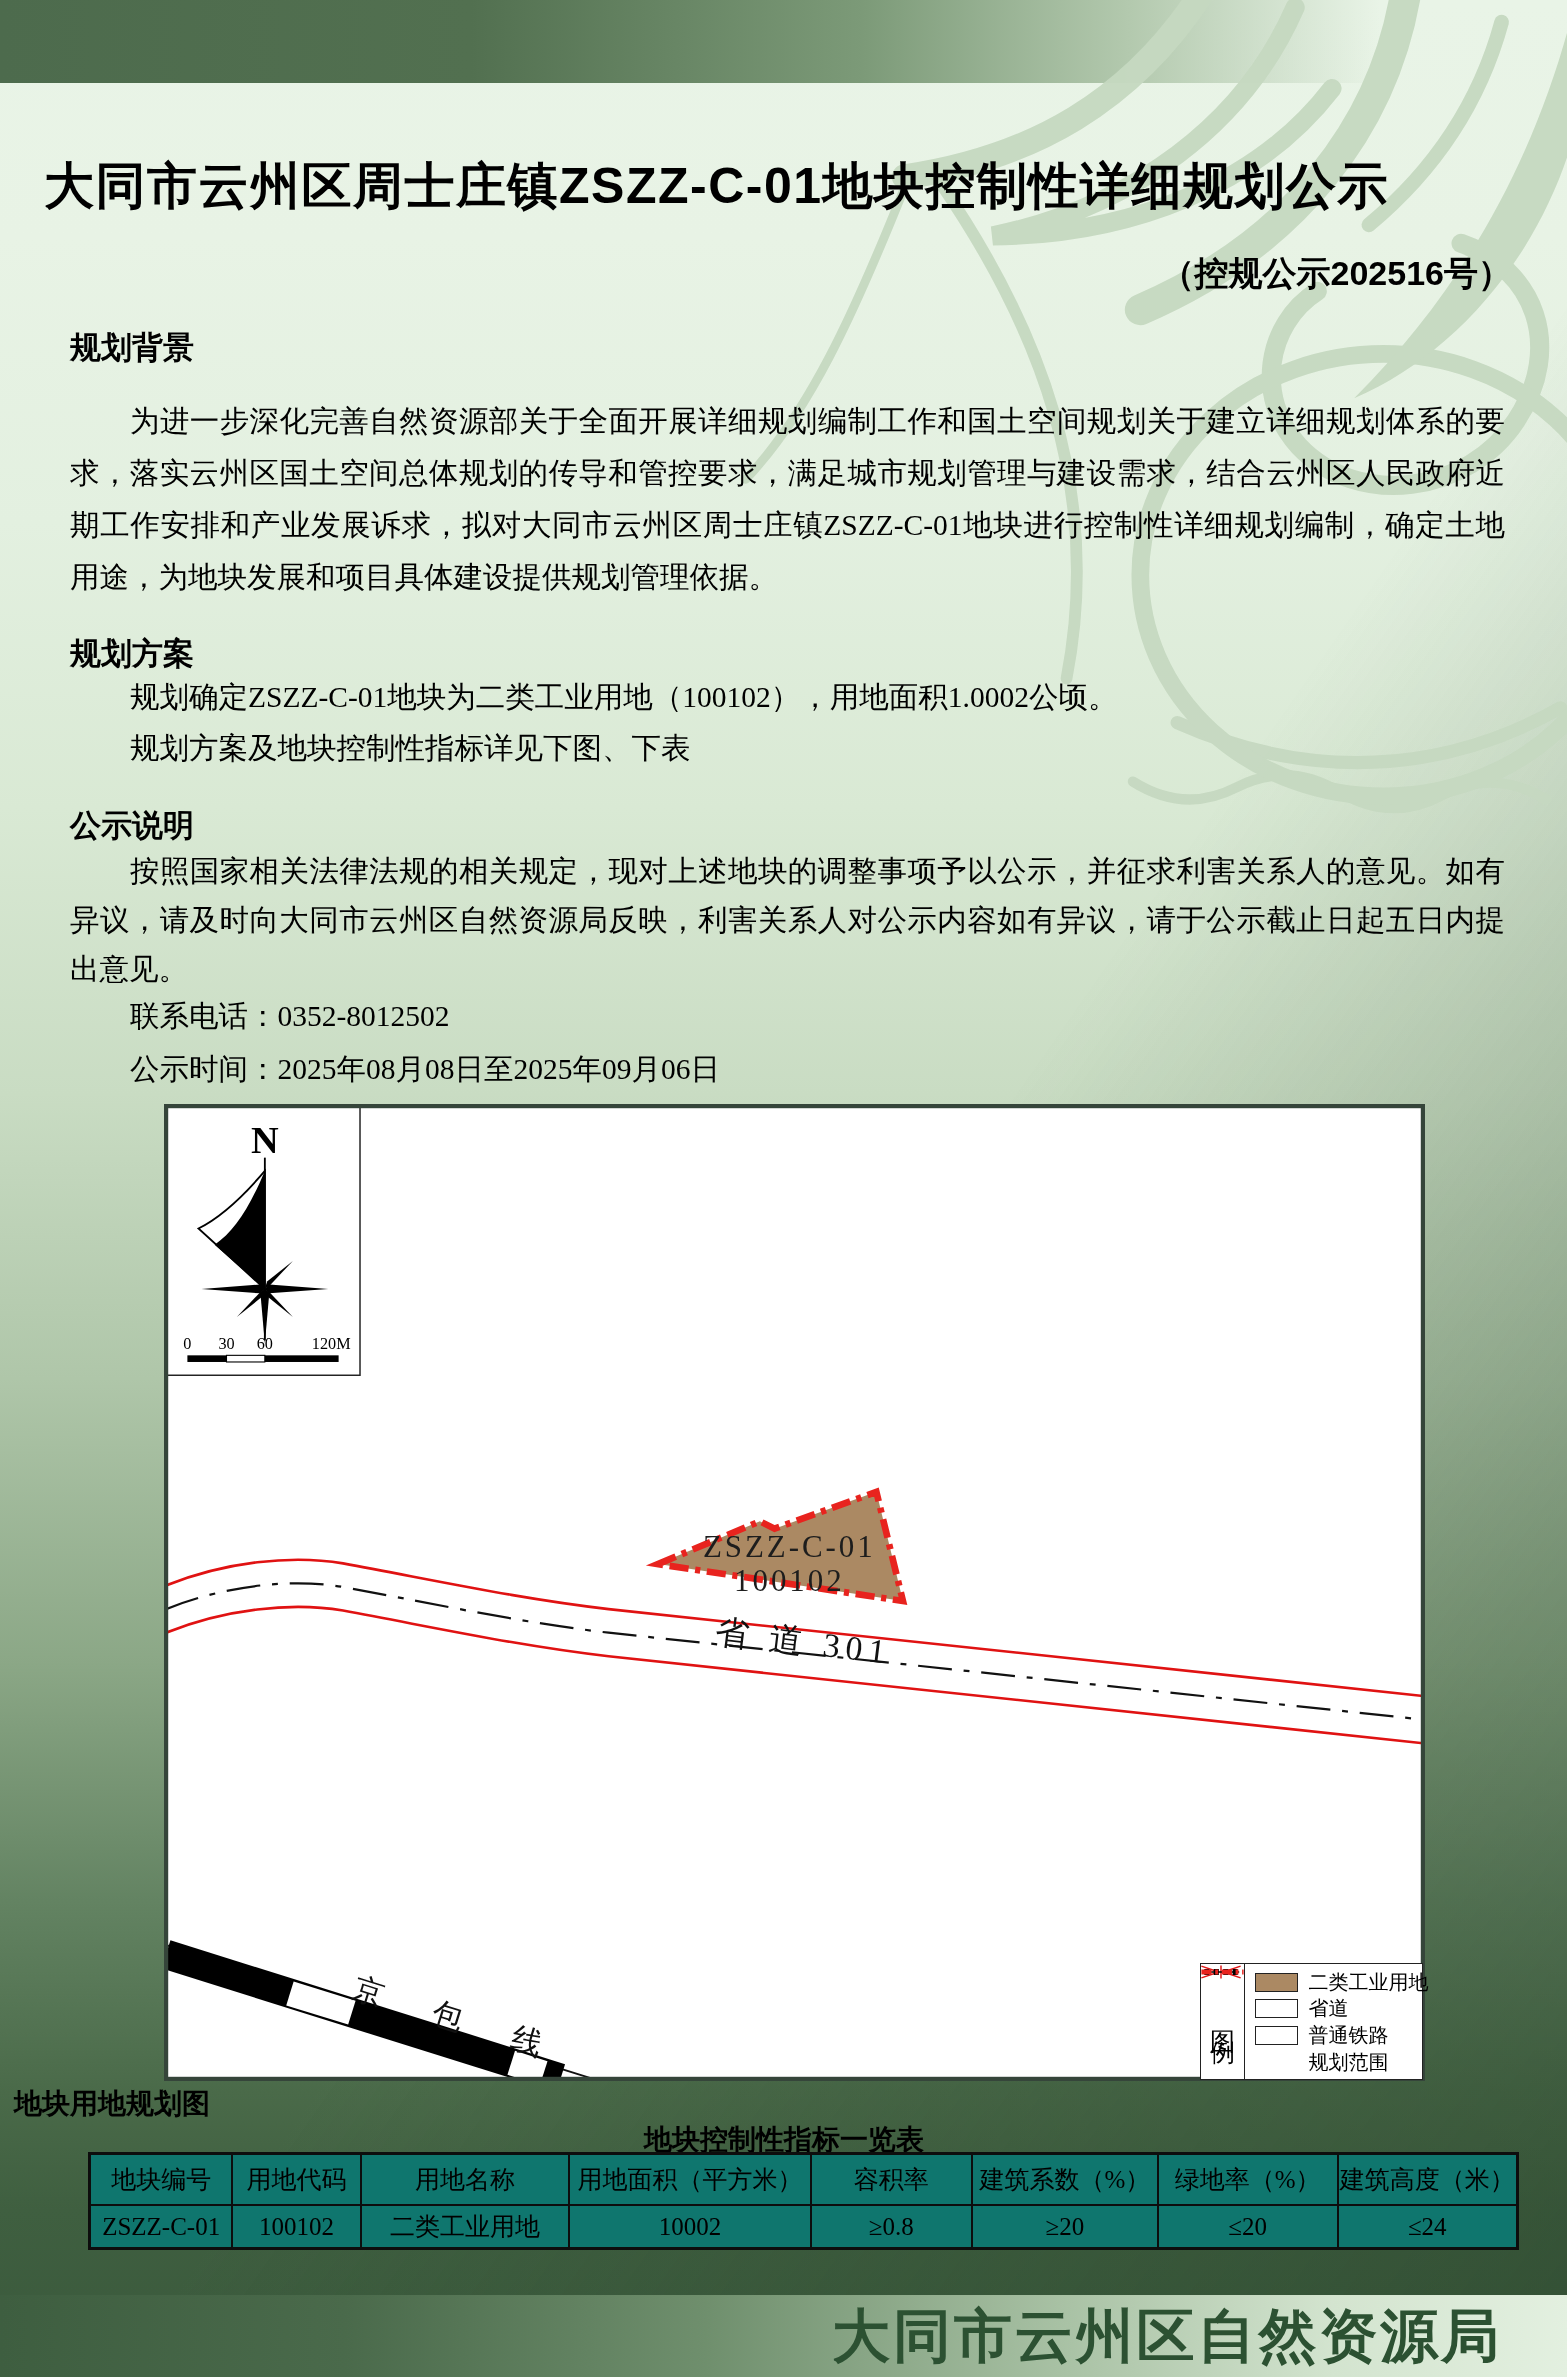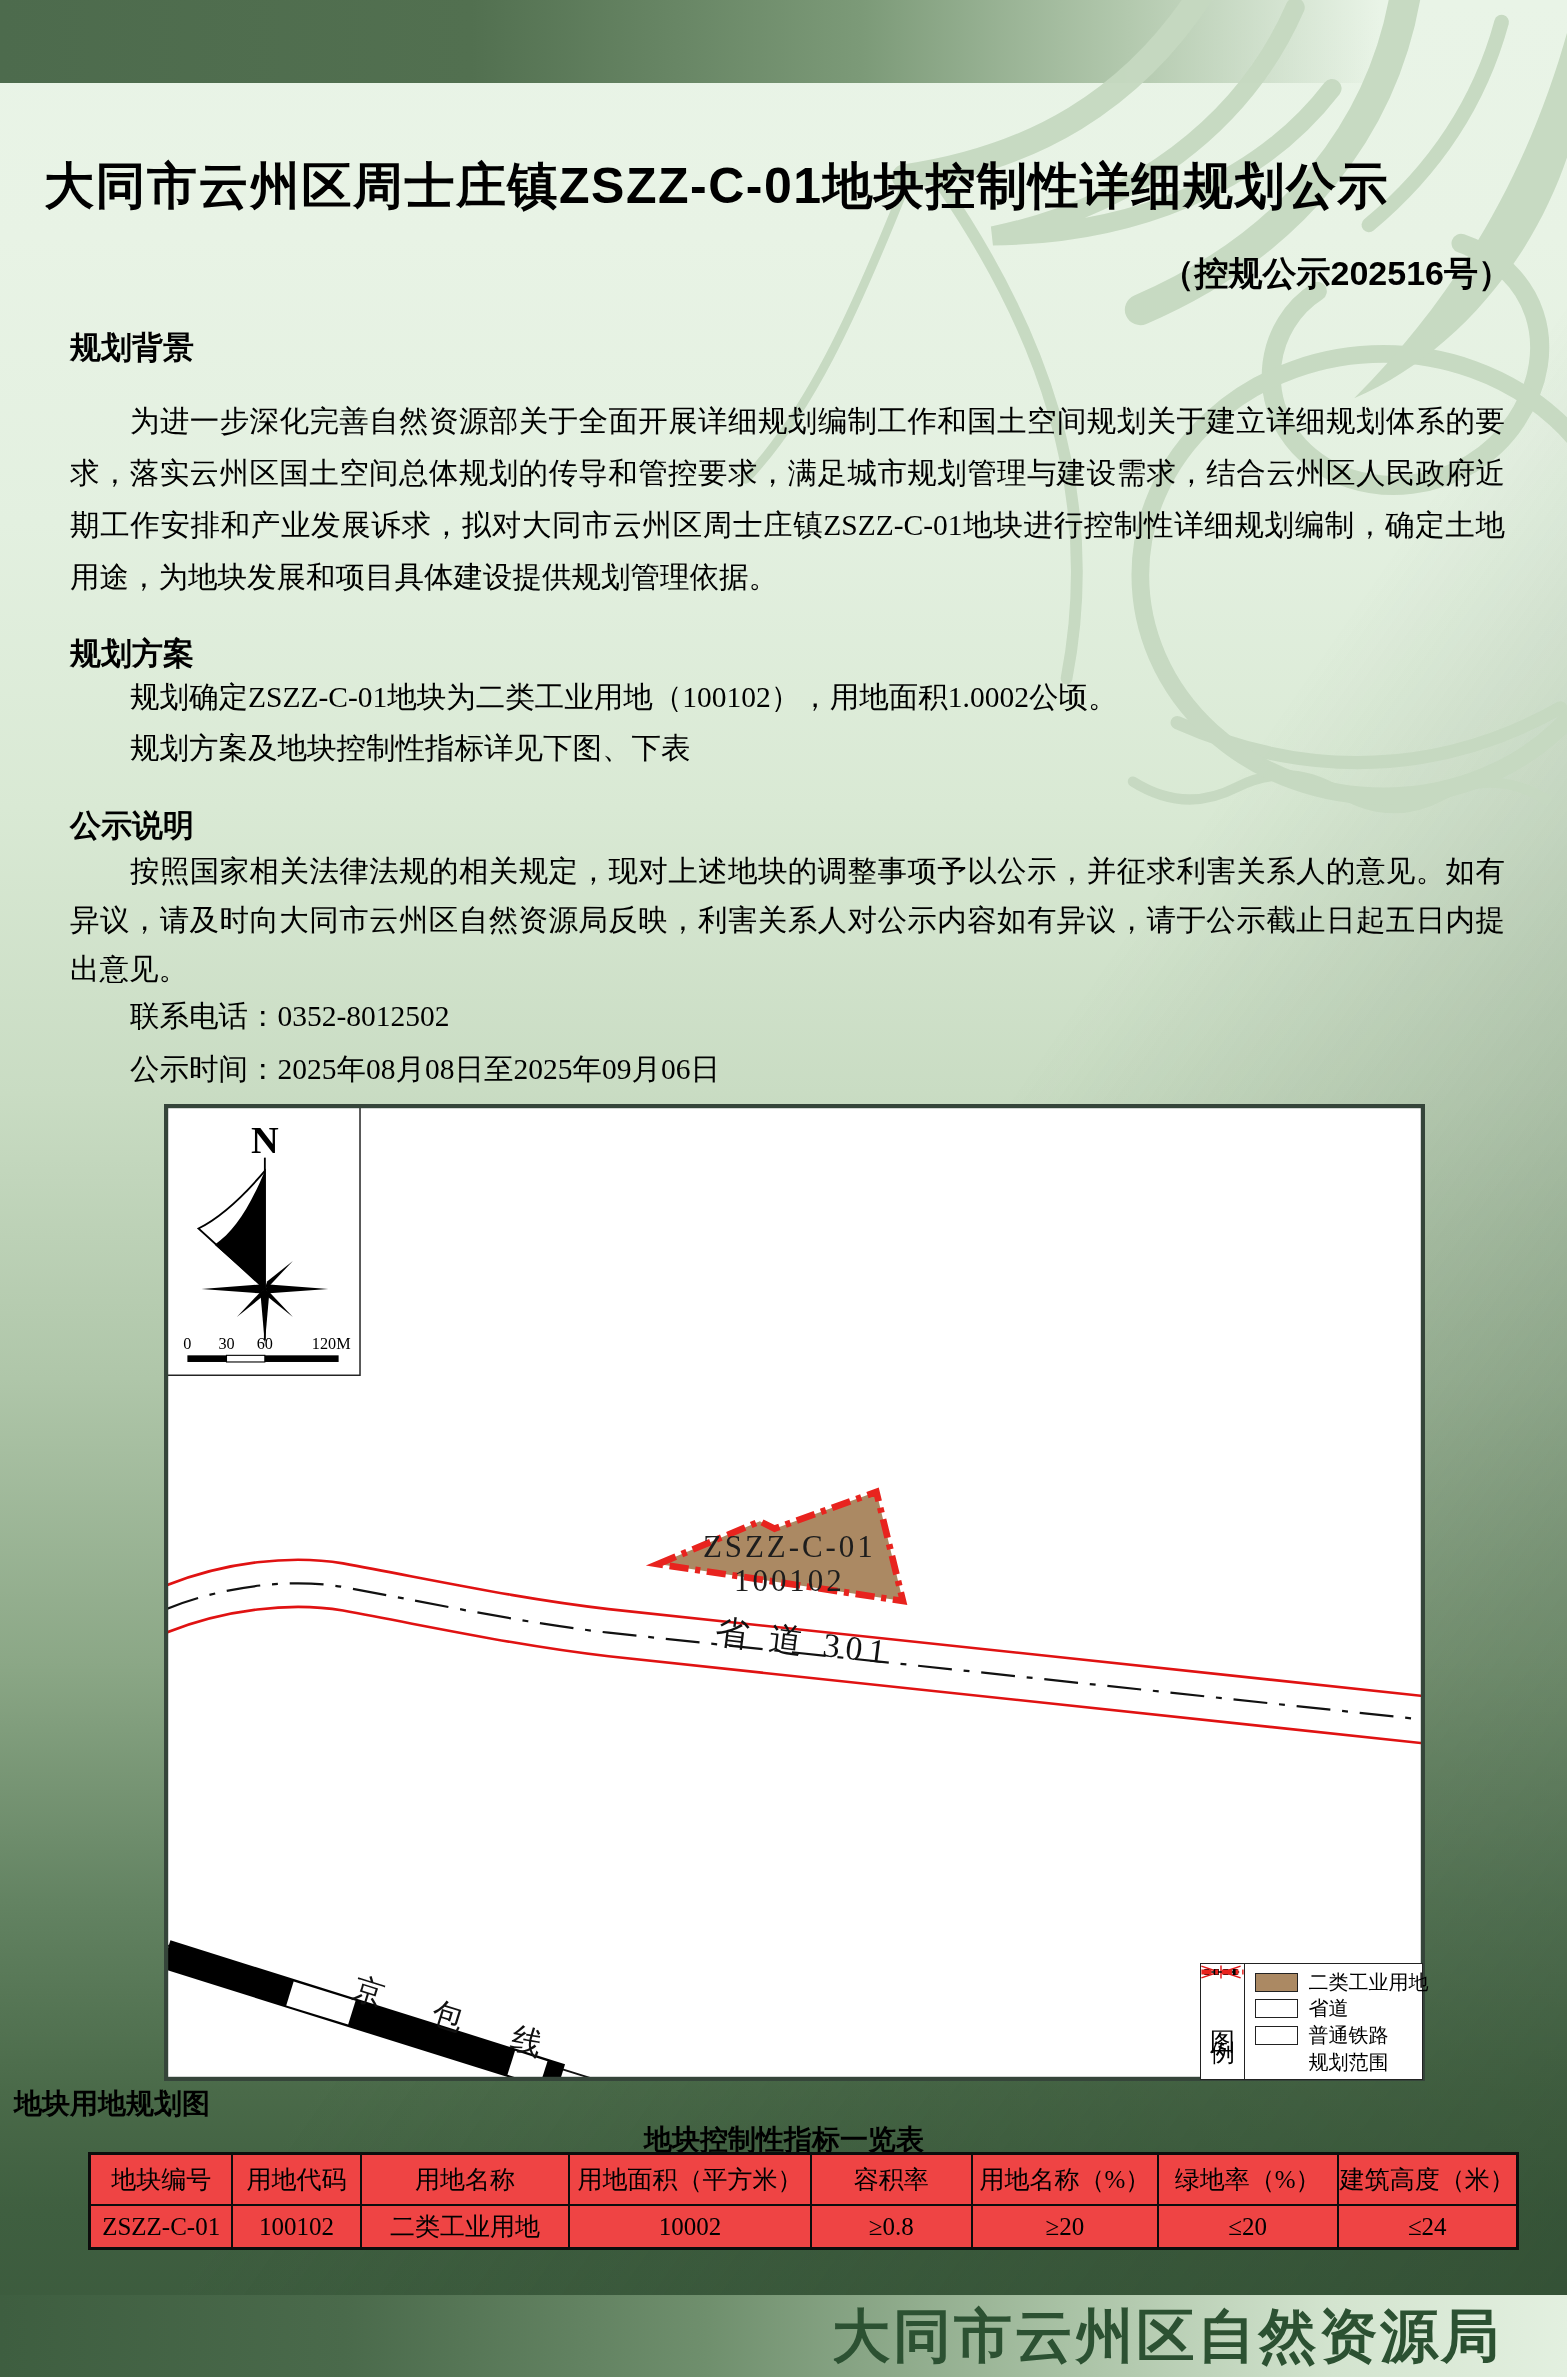--- a/index.html
+++ b/index.html
@@ -55,21 +55,21 @@
   .sw-frame{background:#fff;border:1.5px solid #222;}
   .map-caption{
     top:2085px;left:14px;width:1248px;text-align:left;
     font-family:"Liberation Sans","DejaVu Sans",sans-serif;font-weight:bold;font-size:28px;
   }
   .table-title{
     top:2121px;left:0;width:1568px;text-align:center;
     font-family:"Liberation Sans","DejaVu Sans",sans-serif;font-weight:bold;font-size:28px;
   }
   .indicator-table{
-    top:2152px;left:88px;width:1431px;border-collapse:collapse;background:#ef4444;
+    top:2152px;left:88px;width:1431px;border-collapse:collapse;background:#0f766e;
     font-size:25px;table-layout:fixed;
   }
   .indicator-table th,.indicator-table td{
     border:2.2px solid #0d0d0d;text-align:center;font-weight:normal;padding:0;
   }
   .indicator-table{border:3.7px solid #0d0d0d;}
   .indicator-table th{height:49px;}
   .indicator-table td{height:41px;}
   .footer-strip{
     left:0;top:2295px;width:1568px;height:83px;
@@ -229,21 +229,21 @@
       <col style="width:12.6%">
       <col style="width:12.6%">
   </colgroup>
   <tbody>
       <tr>
     <th>地块编号</th>
     <th>用地代码</th>
     <th>用地名称</th>
     <th>用地面积（平方米）</th>
     <th>容积率</th>
-    <th>用地名称（%）</th>
+    <th>建筑系数（%）</th>
     <th>绿地率（%）</th>
     <th>建筑高度（米）</th>
   </tr>
   <tr>
     <td>ZSZZ-C-01</td>
     <td>100102</td>
     <td>二类工业用地</td>
     <td>10002</td>
     <td>≥0.8</td>
     <td>≥20</td>

